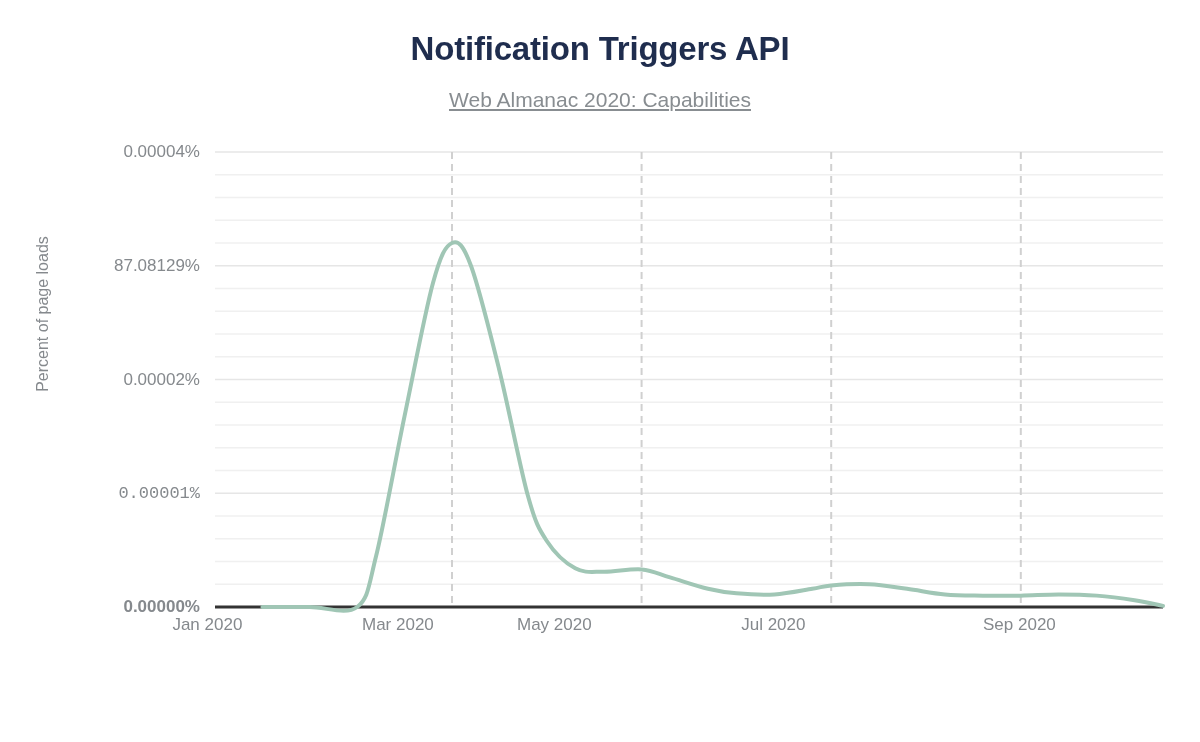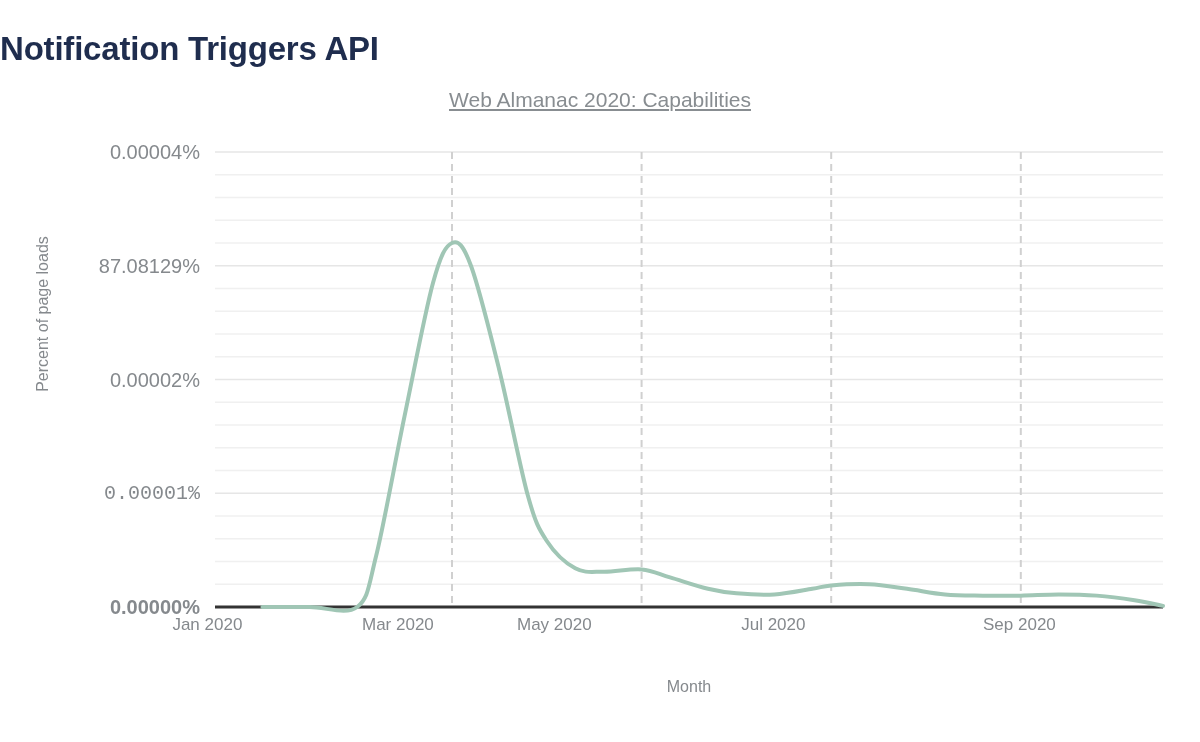--- a/index.html
+++ b/index.html
@@ -18,20 +18,21 @@
     position: absolute;
     left: 0; top: 0;
     width: 1200px;
     height: 742px;
   }
   .chart-title {
     position: absolute;
     left: 0;
     top: 30px;
     width: 1200px;
+    text-align: center;
     font-size: 33px;
     font-weight: bold;
     color: #1f2d4e;
     letter-spacing: -0.2px;
   }
   .chart-subtitle {
     position: absolute;
     left: 0;
     top: 88px;
     width: 1200px;
@@ -59,21 +60,21 @@
     width: 948px;
     text-align: center;
     font-size: 16px;
     color: #85898d;
   }
   .ytick-label {
     position: absolute;
     right: 0;
     width: 118px;
     text-align: right;
-    font-size: 20px;
+    font-size: 17px;
     color: #85898d;
     transform: translateY(-50%);
   }
   .ytick-wrap {
     position: absolute;
     left: 82px;
     top: 0;
     width: 118px;
     height: 742px;
   }
@@ -93,21 +94,20 @@
 </style>
 </head>
 <body>
 
 <div id="chart-root">
 
   <div class="chart-title">Notification Triggers API</div>
   <div class="chart-subtitle">Web Almanac 2020: Capabilities</div>
 
   <div class="y-axis-title">Percent of page loads</div>
-  <div class="x-axis-title">Month</div>
 
   <svg class="plot-svg" width="1200" height="742">
     <g id="minor-grid">
         <line x1="215" x2="1163" y1="607" y2="607" stroke="#e6e6e6" stroke-width="1.5"></line>
         <line x1="215" x2="1163" y1="584.25" y2="584.25" stroke="#f0f0f0" stroke-width="1.5"></line>
         <line x1="215" x2="1163" y1="561.5" y2="561.5" stroke="#f0f0f0" stroke-width="1.5"></line>
         <line x1="215" x2="1163" y1="538.75" y2="538.75" stroke="#f0f0f0" stroke-width="1.5"></line>
         <line x1="215" x2="1163" y1="516" y2="516" stroke="#f0f0f0" stroke-width="1.5"></line>
         <line x1="215" x2="1163" y1="493.25" y2="493.25" stroke="#e6e6e6" stroke-width="1.5"></line>
         <line x1="215" x2="1163" y1="470.5" y2="470.5" stroke="#f0f0f0" stroke-width="1.5"></line>

